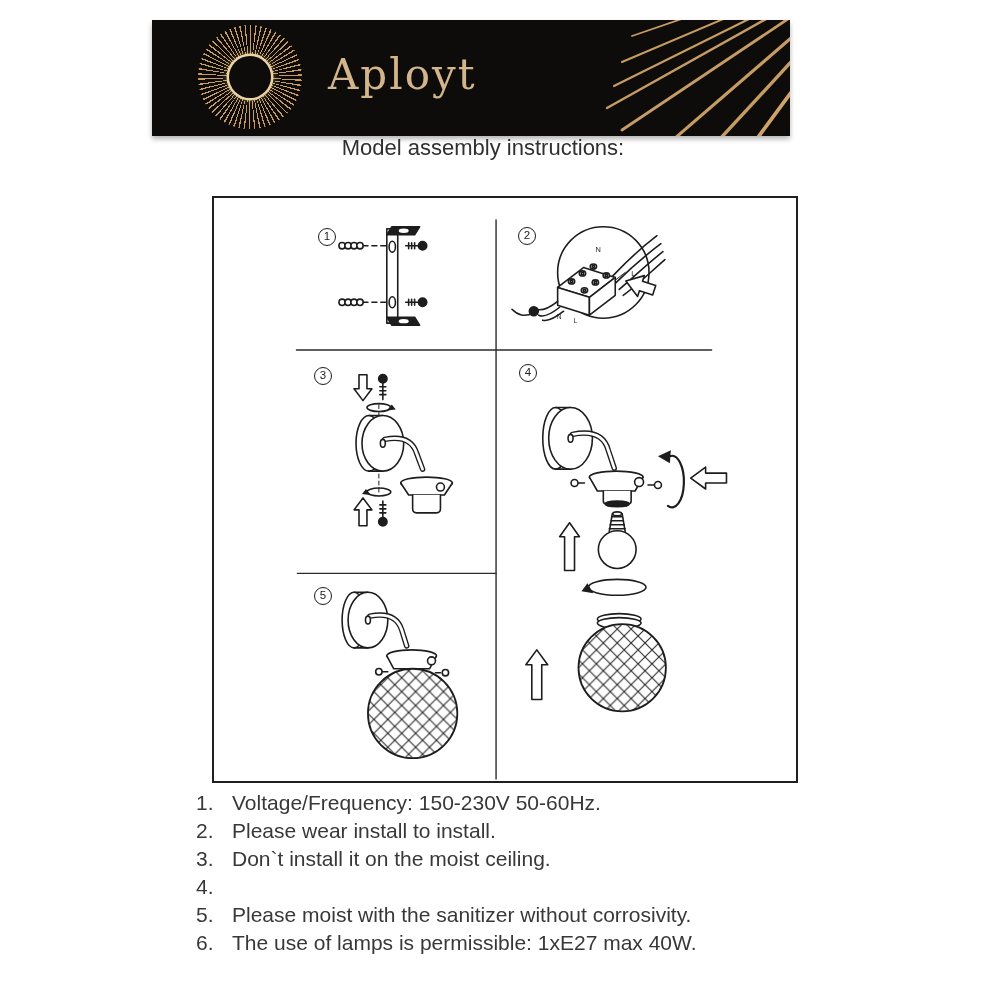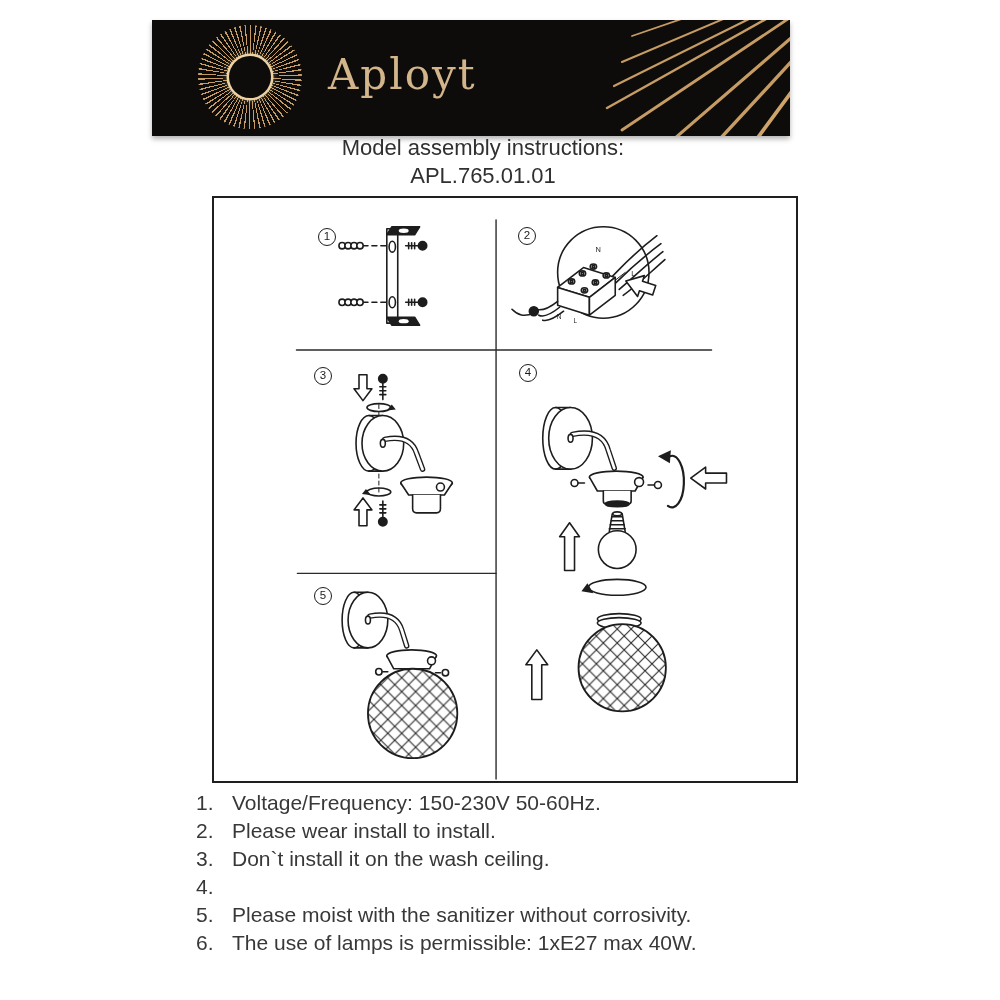--- a/index.html
+++ b/index.html
@@ -56,21 +56,20 @@
         <line x1="748" y1="-76" x2="500" y2="138" stroke-width="3.1"></line>
         <line x1="748" y1="-76" x2="530" y2="160" stroke-width="3.4"></line>
         <line x1="748" y1="-76" x2="560" y2="180" stroke-width="3.7" stroke="#cfa46b"></line>
         <line x1="748" y1="-76" x2="596" y2="196" stroke-width="4.0" stroke="#cfa46b"></line>
       </g>
     </svg>
   </header>
 
   <div class="title-block">
     <div>Model assembly instructions:</div>
-    <div>APL.765.01.01</div>
   </div>
 
   <div class="diagram-box">
     <svg viewBox="0 0 586 587">
       <defs>
         <pattern id="xh" width="14" height="14" patternUnits="userSpaceOnUse">
           <rect width="14" height="14" fill="#ffffff"></rect>
           <path d="M0,0 L14,14 M14,0 L0,14" stroke="#2a2a2a" stroke-width="1.1" fill="none"></path>
         </pattern>
       </defs>
@@ -255,21 +254,21 @@
     <li>
       <span class="num">1.</span>
       <span class="txt">Voltage/Frequency: 150-230V 50-60Hz.</span>
     </li>
     <li>
       <span class="num">2.</span>
       <span class="txt">Please wear install to install.</span>
     </li>
     <li>
       <span class="num">3.</span>
-      <span class="txt">Don`t install it on the wash ceiling.</span>
+      <span class="txt">Don`t install it on the moist ceiling.</span>
     </li>
     <li>
       <span class="num">4.</span>
     </li>
     <li>
       <span class="num">5.</span>
       <span class="txt">Please moist with the sanitizer without corrosivity.</span>
     </li>
     <li>
       <span class="num">6.</span>

